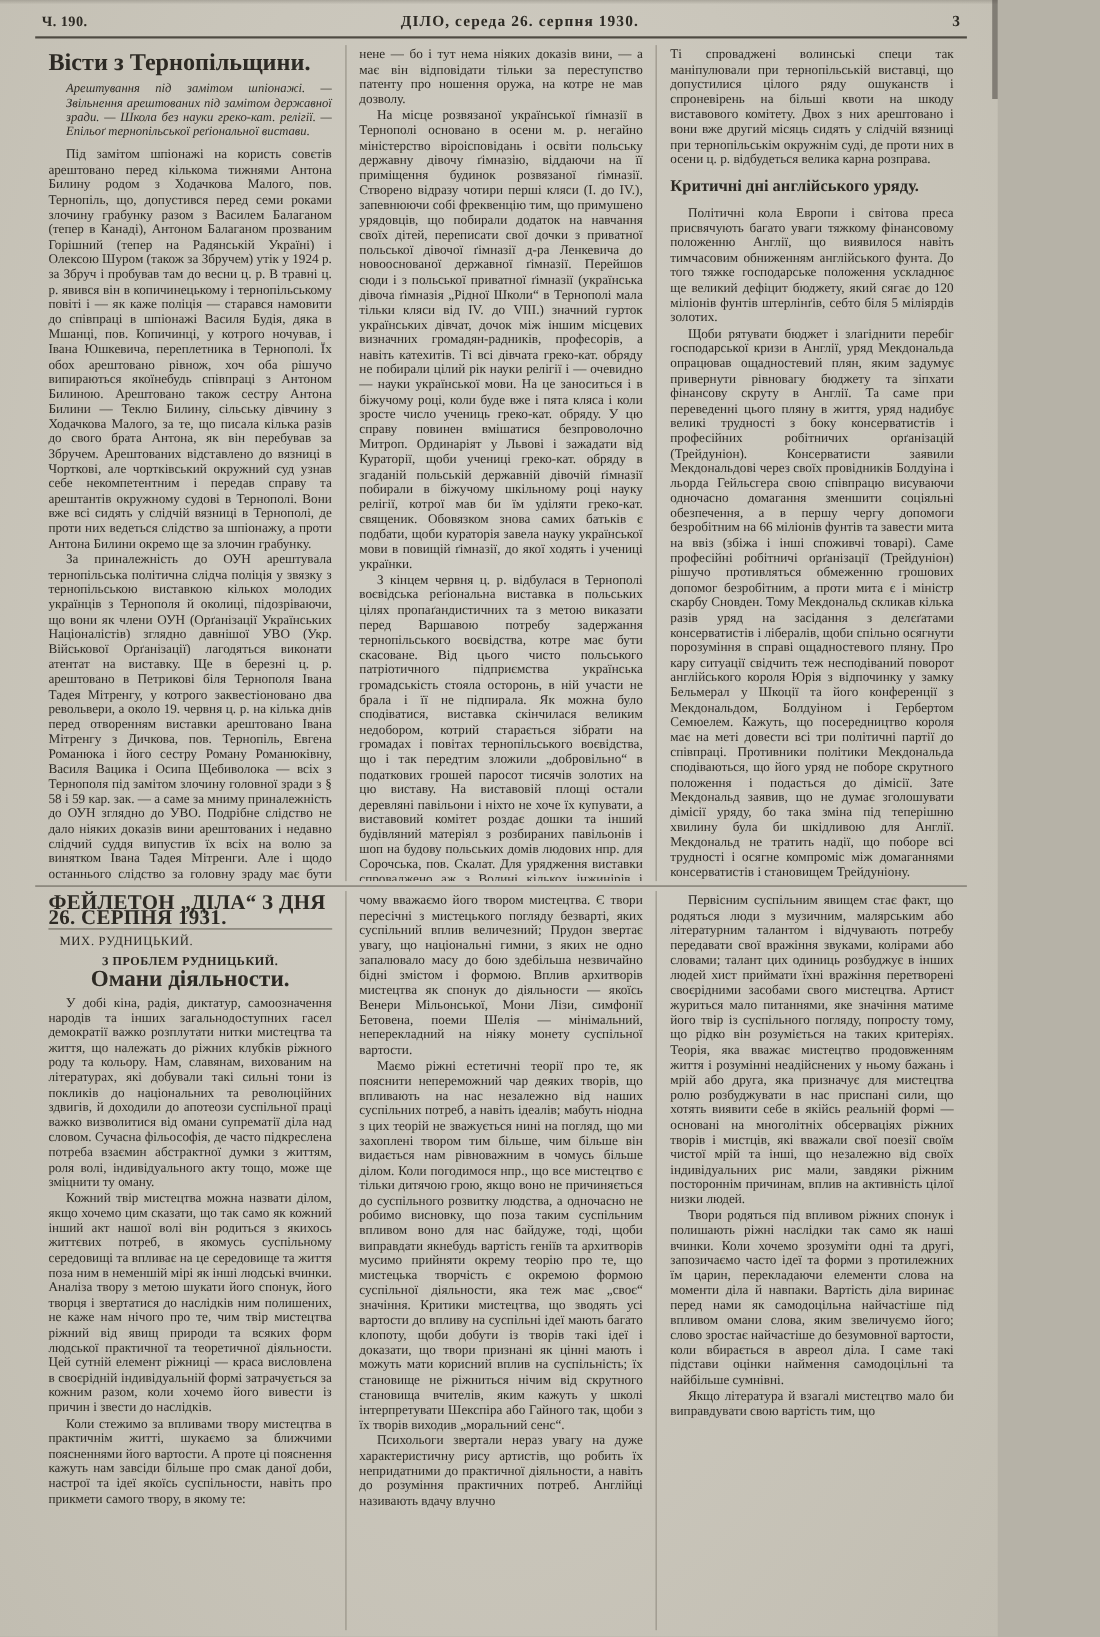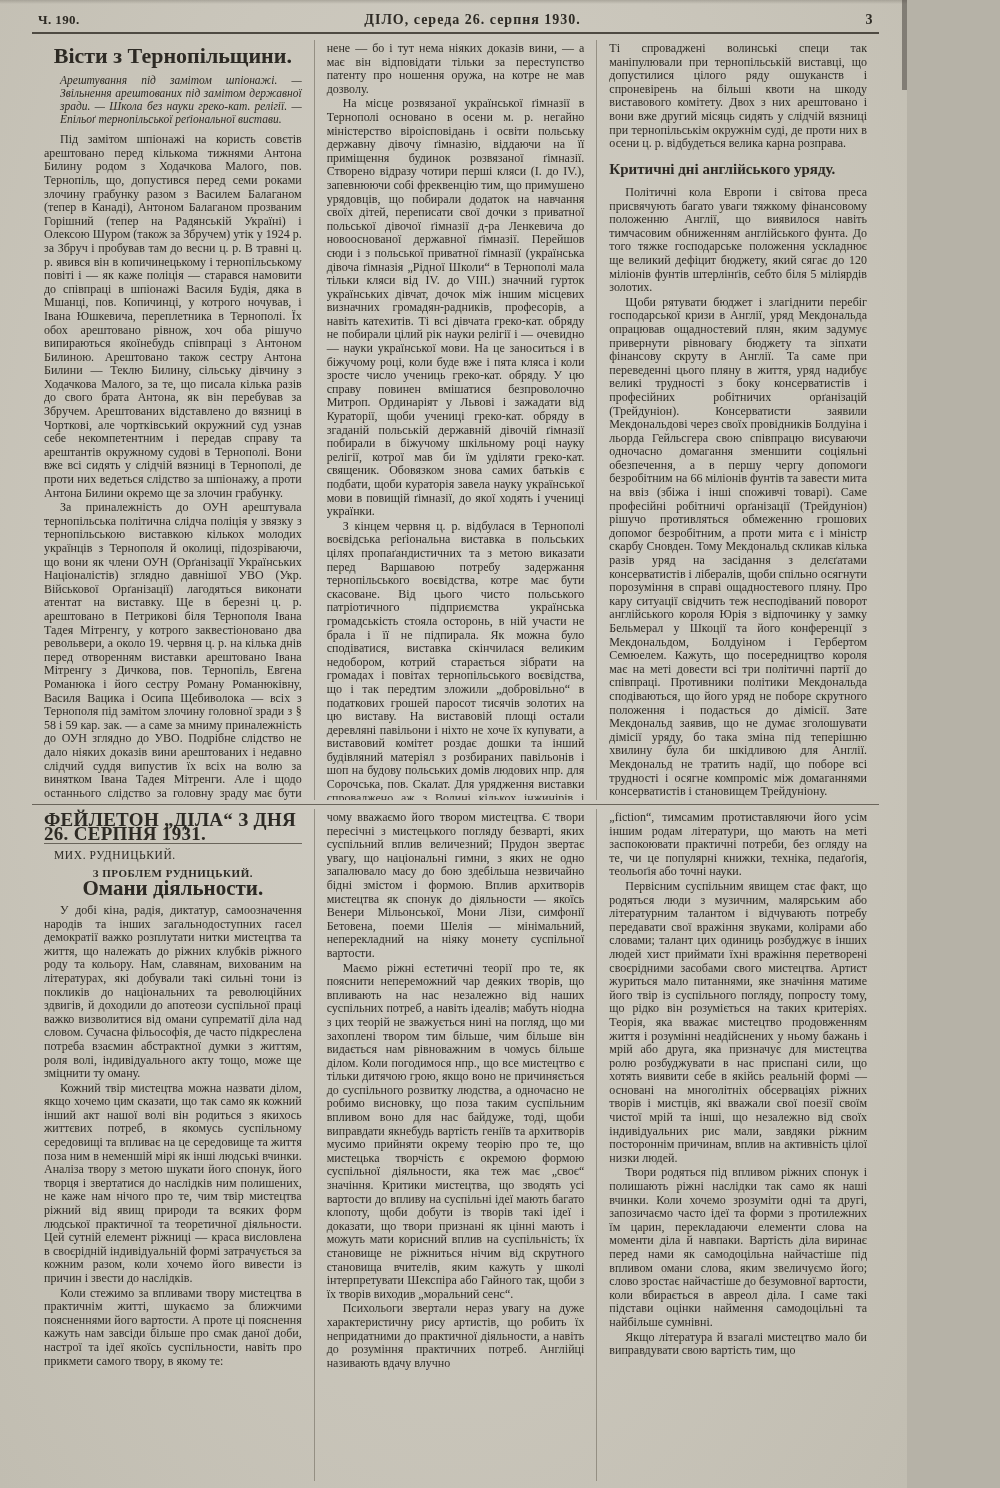--- a/index.html
+++ b/index.html
@@ -43,21 +43,21 @@
     font-size: 12px; line-height: 13.6px;
   }
   .col + .col { border-left: 1px solid #948f83; }
   .top-section { height: 760px; }
   .feu-section { height: 672px; }
 
   p.par { margin: 0 0 1px 0; text-indent: 16px; }
   p.par.noindent { text-indent: 0; }
 
   .art-title {
-    font-size: 22px; font-weight: bold; text-align: center;
+    font-size: 22px; font-weight: bold; 
     margin: 2px 0 6px 0; line-height: 1.1; text-indent: 0;
   }
   .art-subtitle {
     font-style: italic; font-size: 11.5px; line-height: 13px;
     text-align: justify; margin: 0 0 7px 16px;
   }
   .art-title-2 {
     font-size: 15px; font-weight: bold; 
     margin: 10px 0 8px 0; line-height: 1.15;
   }
@@ -125,20 +125,19 @@
       <p class="par">Коли стежимо за впливами твору мистецтва в практичнім житті, шукаємо за ближчими поясненнями його вартости. А проте ці пояснення кажуть нам завсіди більше про смак даної доби, настрої та ідеї якоїсь суспільности, навіть про прикмети самого твору, в якому те:</p>
     </div>
 
     <div class="col">
       <p class="par noindent">чому вважаємо його твором мистецтва. Є твори пересічні з мистецького погляду безварті, яких суспільний вплив величезний; Прудон звертає увагу, що національні гимни, з яких не одно запалювало масу до бою здебільша незвичайно бідні змістом і формою. Вплив архитворів мистецтва як спонук до діяльности — якоїсь Венери Мільонської, Мони Лізи, симфонії Бетовена, поеми Шелія — мінімальний, неперекладний на ніяку монету суспільної вартости.</p>
       <p class="par">Маємо ріжні естетичні теорії про те, як пояснити непереможний чар деяких творів, що впливають на нас незалежно від наших суспільних потреб, а навіть ідеалів; мабуть ніодна з цих теорій не зважується нині на погляд, що ми захоплені твором тим більше, чим більше він видається нам рівноважним в чомусь більше ділом. Коли погодимося нпр., що все мистецтво є тільки дитячою грою, якщо воно не причиняється до суспільного розвитку людства, а одночасно не робимо висновку, що поза таким суспільним впливом воно для нас байдуже, тоді, щоби виправдати якнебудь вартість геніїв та архитворів мусимо прийняти окрему теорію про те, що мистецька творчість є окремою формою суспільної діяльности, яка теж має „своє“ значіння. Критики мистецтва, що зводять усі вартости до впливу на суспільні ідеї мають багато клопоту, щоби добути із творів такі ідеї і доказати, що твори признані як цінні мають і можуть мати корисний вплив на суспільність; їх становище не ріжниться нічим від скрутного становища вчителів, яким кажуть у школі інтерпретувати Шекспіра або Гайного так, щоби з їх творів виходив „моральний сенс“.</p>
       <p class="par">Психольоги звертали нераз увагу на дуже характеристичну рису артистів, що робить їх непридатними до практичної діяльности, а навіть до розуміння практичних потреб. Англійці називають вдачу влучно</p>
     </div>
 
     <div class="col">
-      <p class="par noindent">„fiction“, тимсамим протиставляючи його усім іншим родам літератури, що мають на меті заспокоювати практичні потреби, без огляду на те, чи це популярні книжки, техніка, педаґоґія, теольоґія або точні науки.</p>
       <p class="par">Первісним суспільним явищем стає факт, що родяться люди з музичним, малярським або літературним талантом і відчувають потребу передавати свої вражіння звуками, колірами або словами; талант цих одиниць розбуджує в інших людей хист приймати їхні вражіння перетворені своєрідними засобами свого мистецтва. Артист журиться мало питаннями, яке значіння матиме його твір із суспільного погляду, попросту тому, що рідко він розуміється на таких критеріях. Теорія, яка вважає мистецтво продовженням життя і розумінні неадійснених у ньому бажань і мрій або друга, яка призначує для мистецтва ролю розбуджувати в нас приспані сили, що хотять виявити себе в якійсь реальній формі — основані на многолітніх обсерваціях ріжних творів і мистців, які вважали свої поезії своїм чистої мрій та інші, що незалежно від своїх індивідуальних рис мали, завдяки ріжним постороннім причинам, вплив на активність цілої низки людей.</p>
       <p class="par">Твори родяться під впливом ріжних спонук і полишають ріжні наслідки так само як наші вчинки. Коли хочемо зрозуміти одні та другі, запозичаємо часто ідеї та форми з протилежних їм царин, перекладаючи елементи слова на моменти діла й навпаки. Вартість діла виринає перед нами як самодоцільна найчастіше під впливом омани слова, яким звеличуємо його; слово зростає найчастіше до безумовної вартости, коли вбирається в авреол діла. І саме такі підстави оцінки наймення самодоцільні та найбільше сумнівні.</p>
       <p class="par">Якщо література й взагалі мистецтво мало би виправдувати свою вартість тим, що</p>
     </div>
 
   </div>
 </div>
 
 </body></html>

